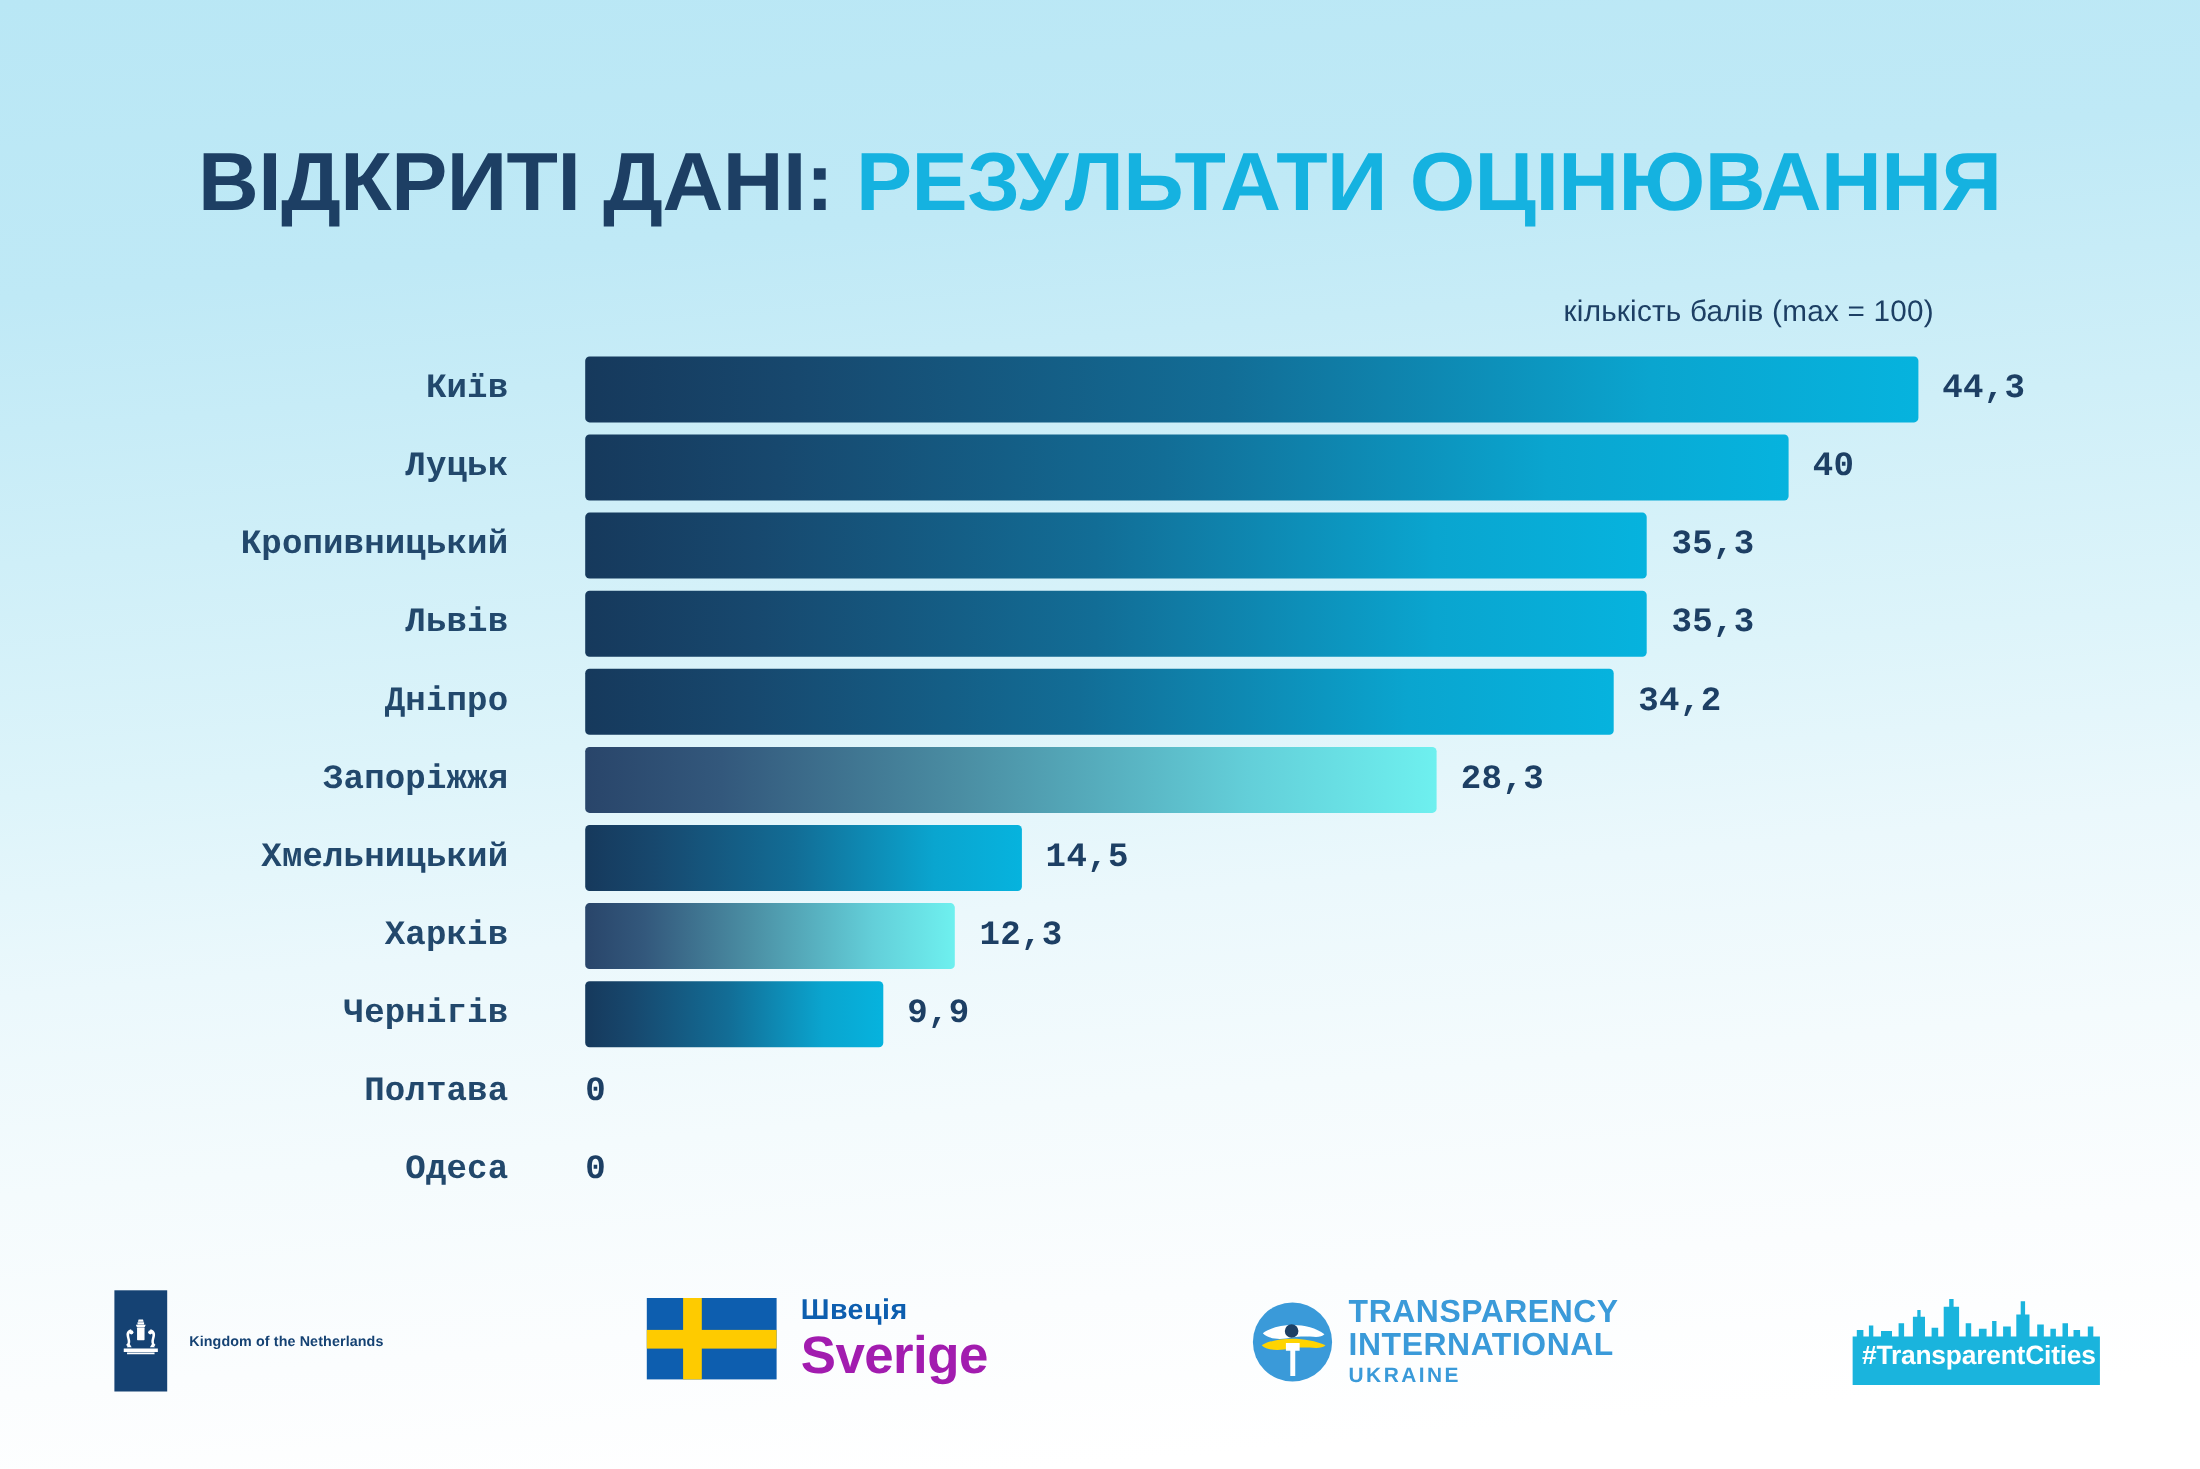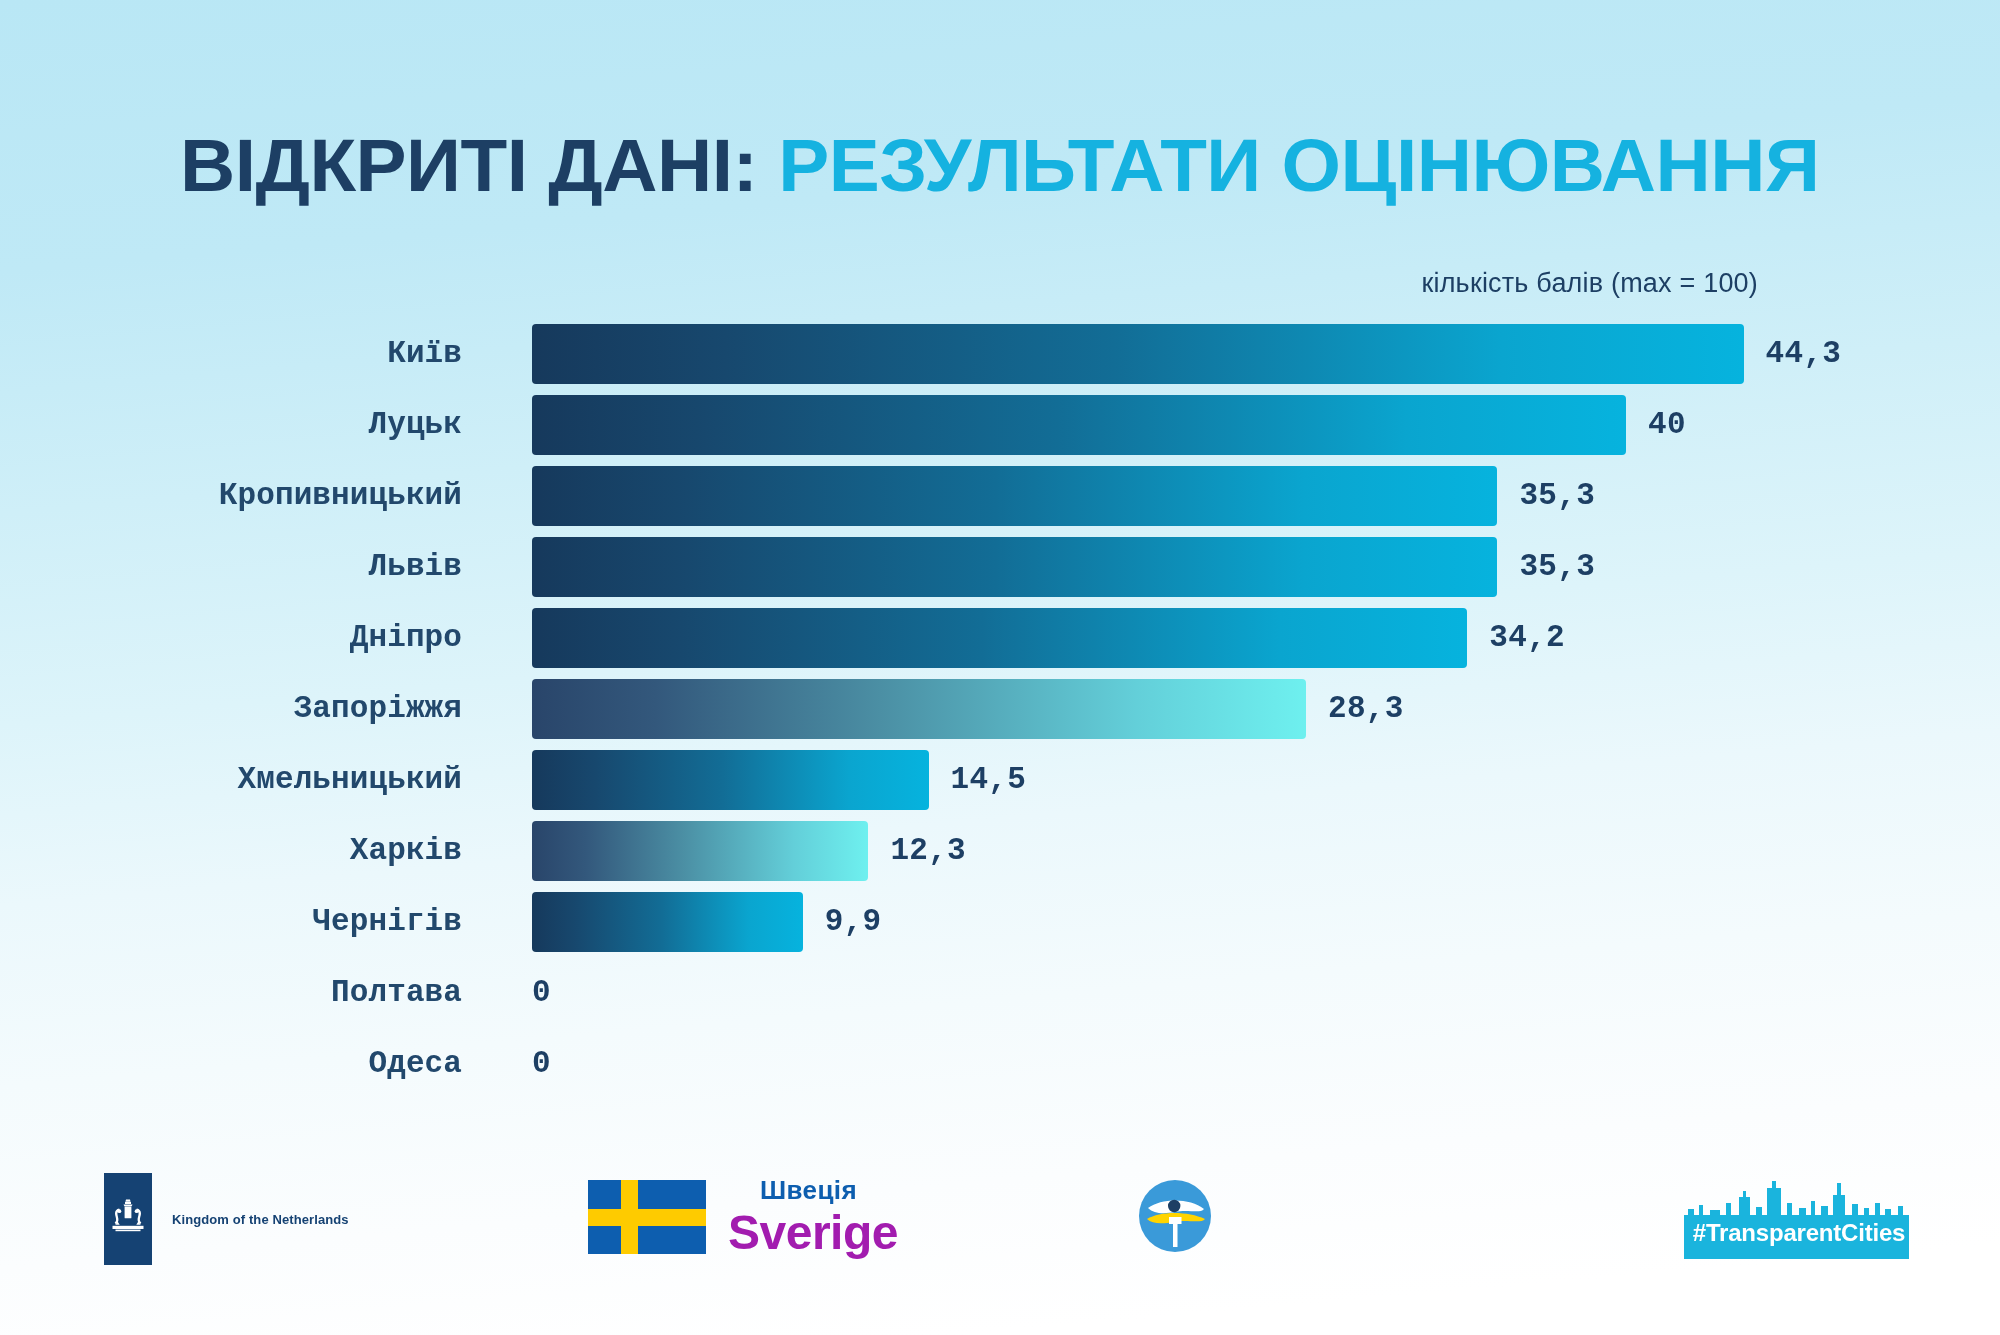--- a/index.html
+++ b/index.html
@@ -108,21 +108,21 @@
     font-size:13px; font-weight:bold; color:#154273;
     letter-spacing:0.1px;
   }
 
   
   #logo-se { left:588px; top:32px; }
   #se-flag { width:118px; height:74px; position:relative; background:#0d5eaf; }
   #se-flag .cross-h { position:absolute; left:0; top:29px; width:118px; height:17px; background:#fecb00; }
   #se-flag .cross-v { position:absolute; left:33px; top:0; width:17px; height:74px; background:#fecb00; }
   #se-words { margin-left:22px; line-height:1; }
-  #se-top { font-size:26px; font-weight:bold; color:#0d5eaf; letter-spacing:0.4px;margin-left:32px; }
+  #se-top { font-size:26px; font-weight:bold; color:#0d5eaf; letter-spacing:0.4px; }
   #se-bottom { font-size:48px; font-weight:bold; color:#a21caf; margin-top:6px; letter-spacing:-0.5px; }
 
   
   #logo-ti { left:1138px; top:34px; }
   #ti-globe { width:74px; height:74px; }
   #ti-words { margin-left:14px; line-height:1.02; }
   .ti-l1, .ti-l2 { font-size:29px; font-weight:bold; color:#3a9ad9; letter-spacing:0.5px; }
   .ti-l3 { font-size:19px; font-weight:bold; color:#3a9ad9; letter-spacing:2.2px; margin-top:3px; }
 
   
@@ -261,20 +261,25 @@
   </div>
 
   <div class="logo" id="logo-ti">
     <svg id="ti-globe" viewBox="0 0 74 74">
       <circle cx="37" cy="37" r="36" fill="#3a9ad9"></circle>
       <path d="M10 29 C24 19 52 19 66 30 C62 35 50 30 37 33 C26 35 16 35 10 29z" fill="#ffffff"></path>
       <path d="M9 40 C22 32 50 32 67 40 C63 45 48 40 36 43 C24 45 14 45 9 40z" fill="#ffd400"></path>
       <path d="M30 27 a6.2 6.2 0 1 1 12.4 0 a6.2 6.2 0 1 1 -12.4 0z" fill="#1d3f64"></path>
       <path d="M31 38 h12.5 v7 h-4 v23 h-4.5 v-23 h-4z" fill="#ffffff"></path>
     </svg>
+    <div id="ti-words">
+      <div class="ti-l1">TRANSPARENCY</div>
+      <div class="ti-l2">INTERNATIONAL</div>
+      <div class="ti-l3">UKRAINE</div>
+    </div>
   </div>
 
   <div class="logo" id="logo-tc">
     <div id="tc-box">
       <svg id="tc-sky" viewBox="0 0 230 78" preserveAspectRatio="none">
         <path fill="#1ab4dd" d="M0,34 h4 v-6 h6 v6 h5 v-10 h4 v10 h7 v-5 h10 v5 h6 v-12 h5 v12 h8 v-18 h4 v-6 h3 v6 h4 v18 h6 v-8 h6 v8 h5 v-27 h5 v-8 h4 v8 h5 v27 h6 v-12 h5 v12 h7 v-7 h7 v7 h5 v-14 h4 v14 h6 v-9 h7 v9 h5 v-20 h4 v-12 h4 v12 h4 v20 h7 v-11 h6 v11 h6 v-7 h5 v7 h6 v-12 h5 v12 h5 v-6 h6 v6 h7 v-9 h5 v9 h6 V78 H0 Z"></path>
       </svg>
       <div id="tc-text">#TransparentCities</div>
     </div>
   </div>

